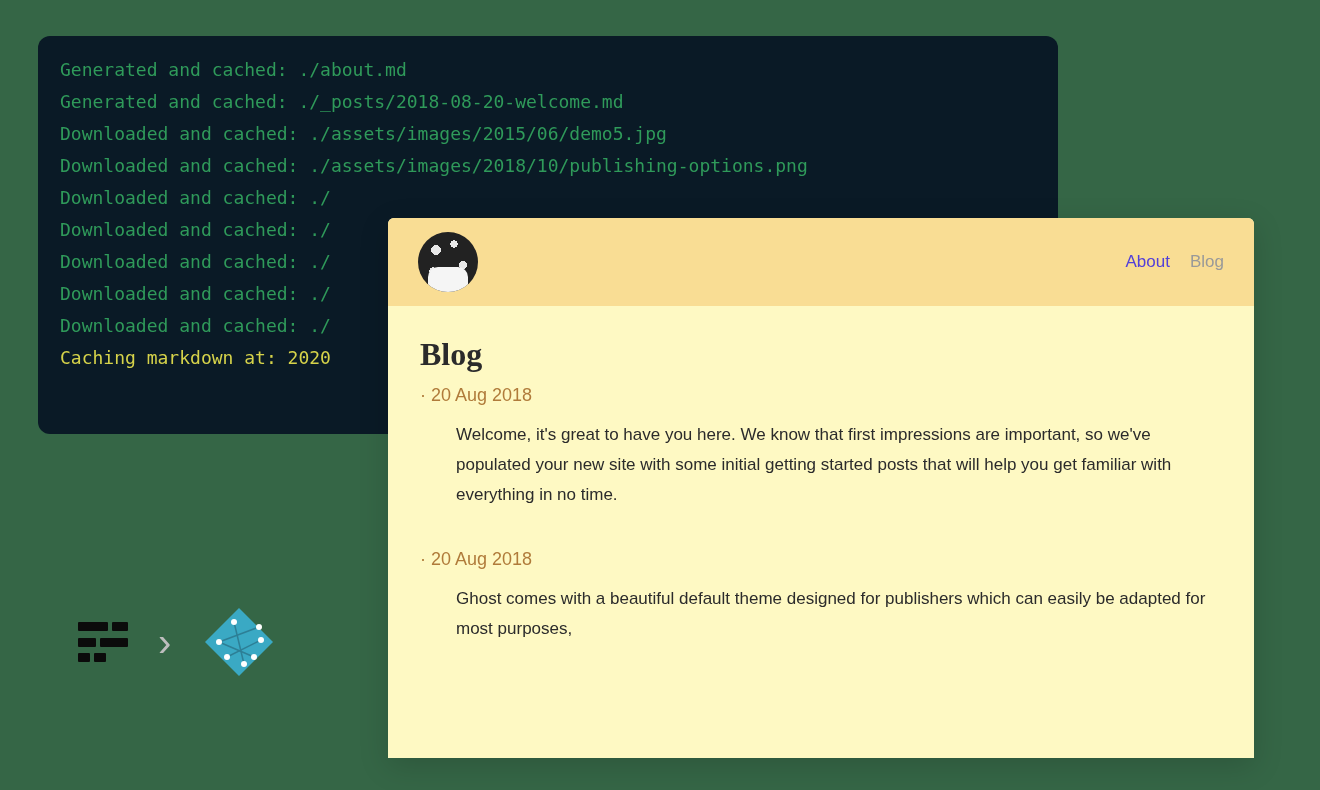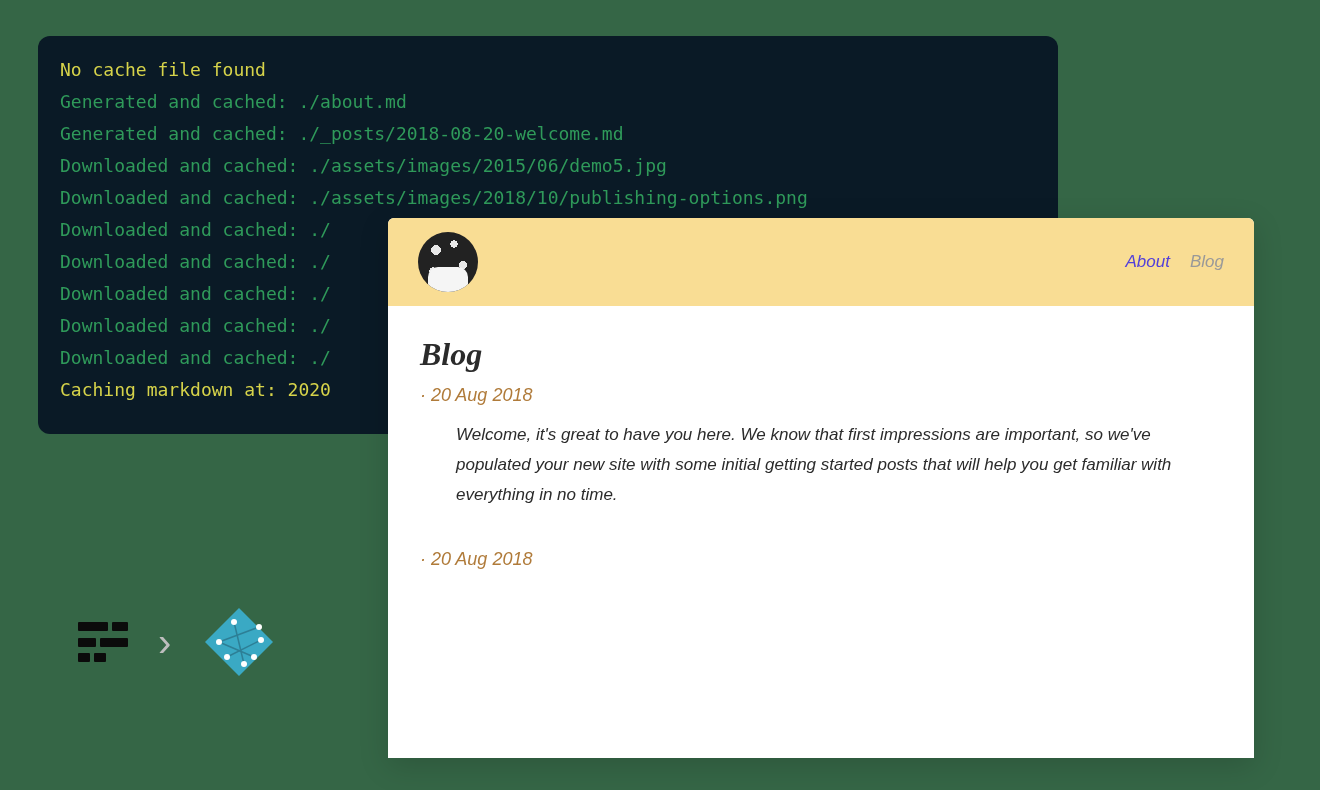--- a/index.html
+++ b/index.html
@@ -27,25 +27,24 @@
     }
     .t-line { white-space: nowrap; }
     .t-yellow { color: #d6d34a; }
     .t-green { color: #2f9a5a; }
     .blog-window {
       position: absolute;
       top: 218px;
       left: 388px;
       width: 866px;
       height: 540px;
-      background: #ffffff;
+      background: #fef9c3;
       border-radius: 6px 6px 0 0;
       overflow: hidden;
       box-shadow: 0 8px 30px rgba(0,0,0,0.15);
-      font-style: italic;
     }
     .blog-header {
       background: #f9dd94;
       height: 88px;
       display: flex;
       align-items: center;
       justify-content: space-between;
       padding: 0 30px;
     }
     .avatar {
@@ -104,21 +103,20 @@
     .icon-serverless { width: 52px; height: 52px; display: flex; flex-direction: column; justify-content: space-between; padding: 6px 0; }
     .sl-row { display: flex; gap: 4px; }
     .sl-bar { height: 9px; background: #0b0b0b; border-radius: 1px; }
     .chevron { color: #bdbdbd; font-size: 40px; font-weight: 300; }
     .icon-netlify { width: 80px; height: 80px; position: relative; }
   </style>
 </head>
 <body>
 
 <div class="terminal" id="terminal-lines">
-    <div class="t-line t-yellow">No cache file found</div>
     <div class="t-line t-green">Generated and cached: ./about.md</div>
     <div class="t-line t-green">Generated and cached: ./_posts/2018-08-20-welcome.md</div>
     <div class="t-line t-green">Downloaded and cached: ./assets/images/2015/06/demo5.jpg</div>
     <div class="t-line t-green">Downloaded and cached: ./assets/images/2018/10/publishing-options.png</div>
     <div class="t-line t-green">Downloaded and cached: ./</div>
     <div class="t-line t-green">Downloaded and cached: ./</div>
     <div class="t-line t-green">Downloaded and cached: ./</div>
     <div class="t-line t-green">Downloaded and cached: ./</div>
     <div class="t-line t-green">Downloaded and cached: ./</div>
     <div class="t-line t-yellow">Caching markdown at: 2020</div>
@@ -135,20 +133,21 @@
   <div class="blog-body">
     <h1 class="blog-title">Blog</h1>
 
     <div class="post">
       <div class="post-date">· 20 Aug 2018</div>
       <div class="post-excerpt">Welcome, it's great to have you here. We know that first impressions are important, so we've populated your new site with some initial getting started posts that will help you get familiar with everything in no time.</div>
     </div>
 
     <div class="post">
       <div class="post-date">· 20 Aug 2018</div>
+      <div class="post-excerpt">Ghost comes with a beautiful default theme designed for publishers which can easily be adapted for most purposes,</div>
     </div>
   </div>
 </div>
 
 <div class="icon-row">
   <div class="icon-serverless">
     <div class="sl-row">
         <div class="sl-bar" style="width:30px"></div>
         <div class="sl-bar" style="width:16px"></div>
       </div>

